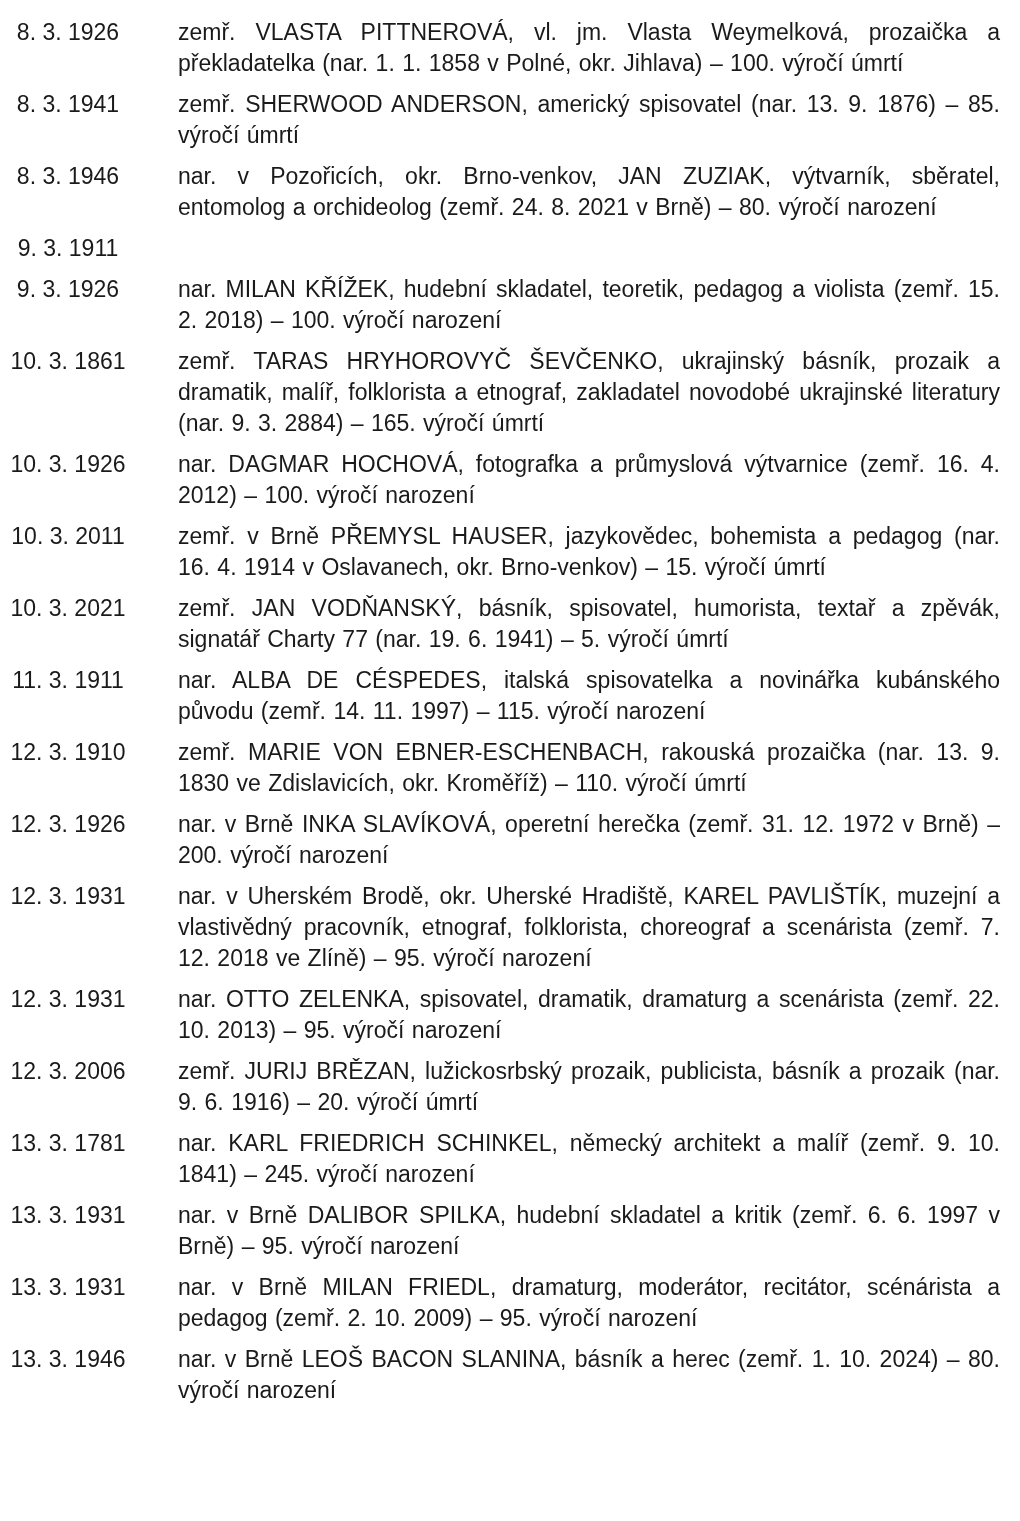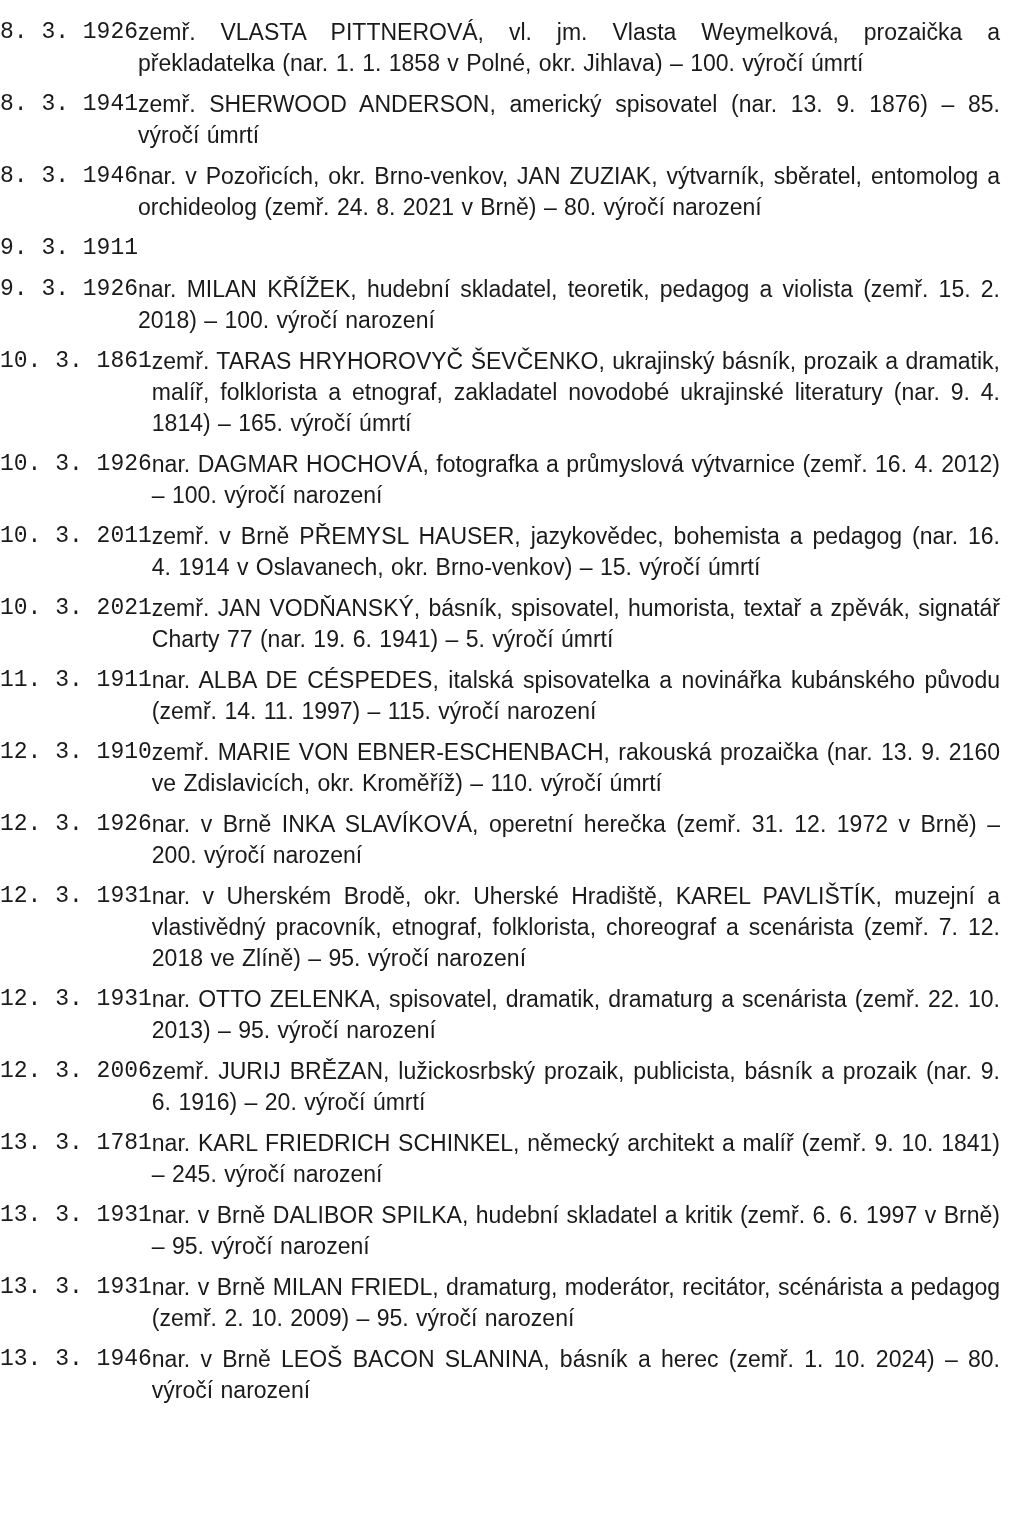--- a/index.html
+++ b/index.html
@@ -20,24 +20,24 @@
   }
   .entry {
     display: flex;
     align-items: flex-start;
     margin-bottom: 10px;
   }
   .entry-date {
     flex: 0 0 136px;
     text-align: center;
     white-space: nowrap;
-    font-family: Liberation Mono, monospace;
   }
   .entry-text {
     flex: 1;
+    margin-left: 42px;
     text-align: justify;
     text-align-last: left;
     -moz-text-align-last: left;
     hyphens: none;
     word-spacing: 1px;
   }
 </style>
 </head>
 <body>
 
@@ -62,21 +62,21 @@
     <div class="entry-date">9. 3. 1911</div>
   </div>
 
   <div class="entry">
     <div class="entry-date">9. 3. 1926</div>
     <div class="entry-text">nar. MILAN KŘÍŽEK, hudební skladatel, teoretik, pedagog a violista (zemř. 15. 2. 2018) – 100. výročí narození</div>
   </div>
 
   <div class="entry">
     <div class="entry-date">10. 3. 1861</div>
-    <div class="entry-text">zemř. TARAS HRYHOROVYČ ŠEVČENKO, ukrajinský básník, prozaik a dramatik, malíř, folklorista a etnograf, zakladatel novodobé ukrajinské literatury (nar. 9. 4. 1814) – 165. výročí úmrtí</div>
+    <div class="entry-text">zemř. TARAS HRYHOROVYČ ŠEVČENKO, ukrajinský básník, prozaik a dramatik, malíř, folklorista a etnograf, zakladatel novodobé ukrajinské literatury (nar. 9. 3. 2884) – 165. výročí úmrtí</div>
   </div>
 
   <div class="entry">
     <div class="entry-date">10. 3. 1926</div>
     <div class="entry-text">nar. DAGMAR HOCHOVÁ, fotografka a průmyslová výtvarnice (zemř. 16. 4. 2012) – 100. výročí narození</div>
   </div>
 
   <div class="entry">
     <div class="entry-date">10. 3. 2011</div>
     <div class="entry-text">zemř. v Brně PŘEMYSL HAUSER, jazykovědec, bohemista a pedagog (nar. 16. 4. 1914 v Oslavanech, okr. Brno-venkov) – 15. výročí úmrtí</div>
@@ -87,21 +87,21 @@
     <div class="entry-text">zemř. JAN VODŇANSKÝ, básník, spisovatel, humorista, textař a zpěvák, signatář Charty 77 (nar. 19. 6. 1941) – 5. výročí úmrtí</div>
   </div>
 
   <div class="entry">
     <div class="entry-date">11. 3. 1911</div>
     <div class="entry-text">nar. ALBA DE CÉSPEDES, italská spisovatelka a novinářka kubánského původu (zemř. 14. 11. 1997) – 115. výročí narození</div>
   </div>
 
   <div class="entry">
     <div class="entry-date">12. 3. 1910</div>
-    <div class="entry-text">zemř. MARIE VON EBNER-ESCHENBACH, rakouská prozaička (nar. 13. 9. 2160 ve Zdislavicích, okr. Kroměříž) – 110. výročí úmrtí</div>
+    <div class="entry-text">zemř. MARIE VON EBNER-ESCHENBACH, rakouská prozaička (nar. 13. 9. 1830 ve Zdislavicích, okr. Kroměříž) – 110. výročí úmrtí</div>
   </div>
 
   <div class="entry">
     <div class="entry-date">12. 3. 1926</div>
     <div class="entry-text">nar. v Brně INKA SLAVÍKOVÁ, operetní herečka (zemř. 31. 12. 1972 v Brně) – 200. výročí narození</div>
   </div>
 
   <div class="entry">
     <div class="entry-date">12. 3. 1931</div>
     <div class="entry-text">nar. v Uherském Brodě, okr. Uherské Hradiště, KAREL PAVLIŠTÍK, muzejní a vlastivědný pracovník, etnograf, folklorista, choreograf a scenárista (zemř. 7. 12. 2018 ve Zlíně) – 95. výročí narození</div>

